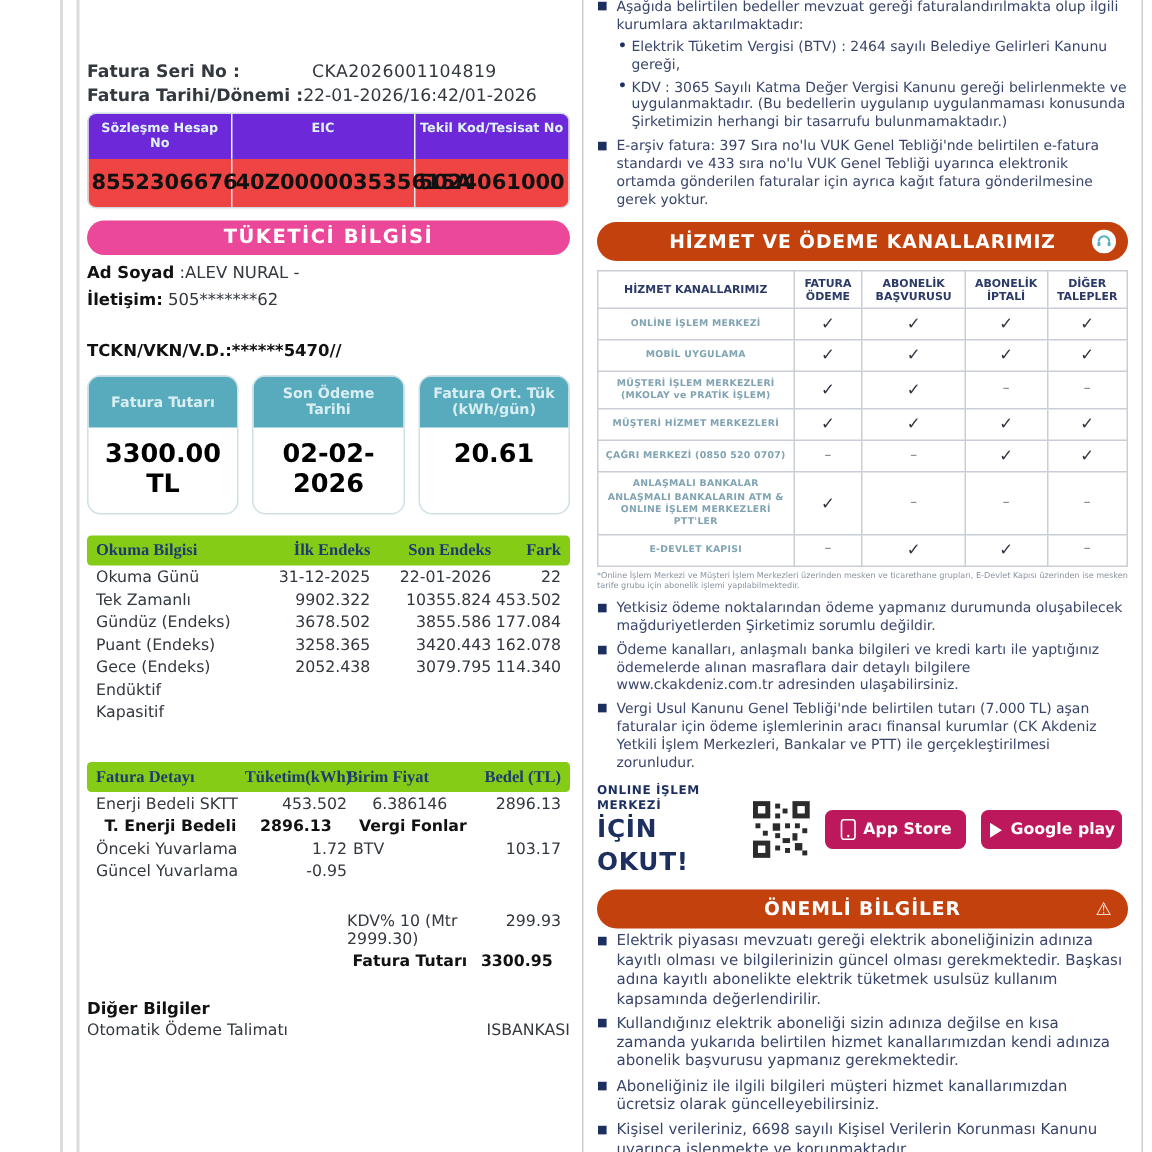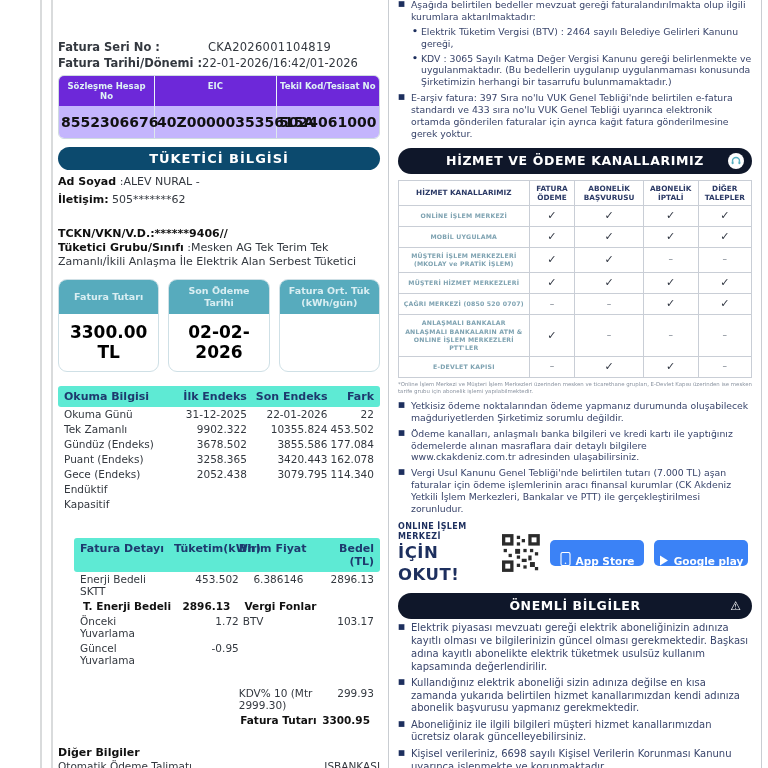--- a/index.html
+++ b/index.html
@@ -15,83 +15,83 @@
   .seri-row .lbl{font-weight:bold;width:150px;}
   .seri-row .val{letter-spacing:.3px;}
   .date-row{font-size:11.5px;display:flex;margin-top:2px;}
   .date-row .lbl{font-weight:bold;}
 
   .id-table{margin-top:5px;border:1px solid #cfdbe0;border-radius:6px;overflow:hidden;}
   .id-head{display:grid;grid-template-columns:30%38%32%;background:#6d28d9;}
   .id-head div{color:#dff2f5;font-size:8.5px;font-weight:bold;text-align:center;padding:5px 2px;
                border-right:1px solid #eaf6f8;}
   .id-head div:last-child{border-right:none;}
-  .id-body{display:grid;grid-template-columns:30%38%32%;background:#c4b5fd;}
+  .id-body{display:grid;grid-template-columns:30%38%32%;background:#ef4444;}
   .id-body div{font-size:14px;font-weight:bold;color:#111;text-align:center;padding:8px 2px;
                border-right:1px solid #dde8ec;}
   .id-body div:last-child{border-right:none;}
 
-  .banner{background:#0c4a6e;border-radius:12px;color:#fff;font-weight:bold;text-align:center;
+  .banner{background:#ec4899;border-radius:12px;color:#fff;font-weight:bold;text-align:center;
           font-size:13px;letter-spacing:1px;padding:4px 0;margin-top:8px;}
 
   .kv{font-size:11px;margin-top:4px;line-height:1.25;}
   .kv .lbl{font-weight:bold;color:#111;}
   .name-row{margin-top:5px;}
   .addr-row{margin-top:16px;}
   .tckn-row{margin-top:20px;font-weight:bold;color:#111;}
   .group-row{margin-top:1px;}
 
   .cards{display:flex;gap:9px;margin-top:10px;}
   .card{flex:1;border:1px solid #cfe0e6;border-radius:9px;overflow:hidden;background:#fff;}
   .card-h{background:#57abbd;color:#d9eef2;font-size:9.5px;font-weight:bold;text-align:center;
           padding:4px 3px;min-height:26px;display:flex;align-items:center;justify-content:center;line-height:1.2;}
   .card-v{font-size:17px;font-weight:bold;color:#000;text-align:center;padding:8px 2px 9px;}
 
-  .tbl-head{display:grid;background:#5eead4;border-radius:3px;color:#1e3a6e;font-weight:bold;
-            font-size:11px;padding:4px 6px;margin-top:14px;}
+  .tbl-head{display:grid;background:#84cc16;border-radius:3px;color:#1e3a6e;font-weight:bold;
+            font-size:11px;padding:4px 6px;margin-top:14px;font-family:Liberation Serif, serif;}
   .okuma-cols{grid-template-columns:36% 23% 26% 15%;}
   .detay-cols{grid-template-columns:32% 22% 27% 19%;}
   .tbl-row{display:grid;font-size:10.5px;padding:1.5px 6px;color:#33383f;}
   .t-r{text-align:right;}
   .bold{font-weight:bold;color:#111;text-align:center;}
   .okuma-block{margin-top:2px;}
-  .detay-block{margin-top:2px;margin-left:16px;}
+  .detay-block{margin-top:2px;}
   .tot-row{display:grid;grid-template-columns:54% 27% 19%;font-size:10.5px;padding:1.5px 6px;}
   .kdv-space{margin-top:18px;}
 
   .other-title{font-weight:bold;font-size:11px;color:#111;margin-top:18px;}
   .other-row{display:flex;justify-content:space-between;font-size:10.5px;margin-top:1.5px;}
 
   
   .right-col{position:absolute;left:388px;top:-14px;width:374px;border:1px solid #c9cdd2;
              border-radius:9px;padding:8px 9px 10px;box-sizing:border-box;background:#fff;
              color:#39456b;font-size:9.3px;line-height:1.28;}
   .bullet{position:relative;padding-left:13px;margin-top:4px;}
   .bullet::before{content:"■";position:absolute;left:0;top:0;font-size:7.5px;color:#1d2f5e;}
   .subbullet{position:relative;padding-left:23px;margin-top:3px;}
   .subbullet::before{content:"•";position:absolute;left:14px;top:-1px;color:#1d2f5e;font-weight:bold;}
 
-  .r-banner{background:#0f172a;border-radius:13px;color:#fff;font-weight:bold;text-align:center;
+  .r-banner{background:#c2410c;border-radius:13px;color:#fff;font-weight:bold;text-align:center;
             font-size:12.5px;letter-spacing:.6px;padding:5px 24px;margin-top:8px;position:relative;}
   .r-banner .r-icon{position:absolute;right:8px;top:50%;transform:translateY(-50%);width:16px;height:16px;}
 
   table.channels{width:100%;border-collapse:collapse;margin-top:6px;}
   table.channels th,table.channels td{border:1px solid #c9ced6;padding:3px 2px;text-align:center;}
   table.channels th{font-size:7.3px;color:#2b3a66;font-weight:bold;line-height:1.25;}
   table.channels td.chan-lbl{font-size:6.2px;font-weight:bold;color:#7fa3b2;line-height:1.3;
                              letter-spacing:.2px;padding:4px 3px;width:37%;}
   .mk-check{font-size:11px;font-weight:bold;color:#2e3440;}
   .mk-dash{font-size:9px;color:#6a7380;}
   .footnote{font-size:5.4px;color:#8a93a0;margin-top:3px;line-height:1.4;}
 
   .qr-row{display:flex;align-items:center;margin-top:7px;gap:10px;}
   .qr-title1{font-size:8px;font-weight:bold;color:#1d2f5e;letter-spacing:.4px;}
   .qr-title2{font-size:16.5px;font-weight:bold;color:#1d2f5e;letter-spacing:.5px;}
-  .badge{background:#3b82f6;border-radius:5px;color:#fff;height:26px;width:94px;display:flex;
-         align-items:flex-end;justify-content:center;gap:5px;}
+  .badge{background:#be185d;border-radius:5px;color:#fff;height:26px;width:94px;display:flex;
+         align-items:center;justify-content:center;gap:5px;}
   .badge .b-main{font-size:10.5px;font-weight:bold;line-height:1;}
   .badges{display:flex;gap:10px;margin-left:auto;margin-right:4px;}
 
   .imp-bullets .bullet{font-size:10px;margin-top:3.5px;}
 </style>
 </head>
 <body>
 
 <div class="edge-line edge-a"></div>
 <div class="edge-line edge-b"></div>
@@ -125,41 +125,38 @@
 
   <div class="kv name-row">
     <span class="lbl">Ad Soyad</span>
     <span>:ALEV NURAL -</span>
   </div>
   <div class="kv">
     <span class="lbl">İletişim:</span>
     <span>505*******62</span>
   </div>
   <div class="kv tckn-row">
-    <span>TCKN/VKN/V.D.:</span><span>******9406//</span>
-  </div>
-  <div class="kv group-row">
-    <span class="lbl">Tüketici Grubu/Sınıfı</span>
-    <span>:Mesken AG Tek Terim Tek Zamanlı/İkili Anlaşma İle Elektrik Alan Serbest Tüketici</span>
+    <span>TCKN/VKN/V.D.:</span><span>******5470//</span>
   </div>
 
   <div class="cards">
 
       <div class="card">
         <div class="card-h">Fatura Tutarı</div>
         <div class="card-v">3300.00 TL</div>
       </div>
 
       <div class="card">
         <div class="card-h">Son Ödeme Tarihi</div>
         <div class="card-v">02-02-2026</div>
       </div>
 
       <div class="card">
         <div class="card-h">Fatura Ort. Tük (kWh/gün)</div>
+        <div class="card-v">20.61</div>
       </div>
     </div>
 
   <div class="okuma-block">
     <div class="tbl-head okuma-cols">
       <div>Okuma Bilgisi</div>
       <div class="t-r">İlk Endeks</div>
       <div class="t-r">Son Endeks</div>
       <div class="t-r">Fark</div>
     </div>

